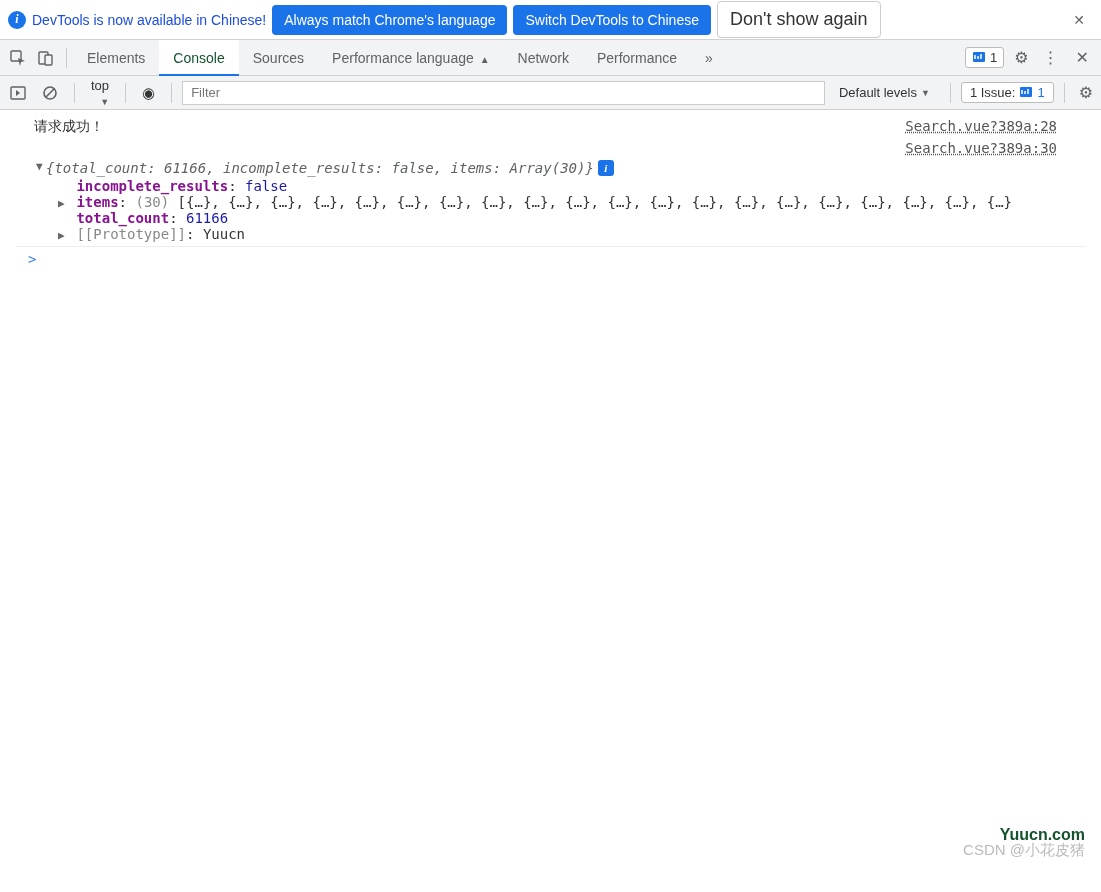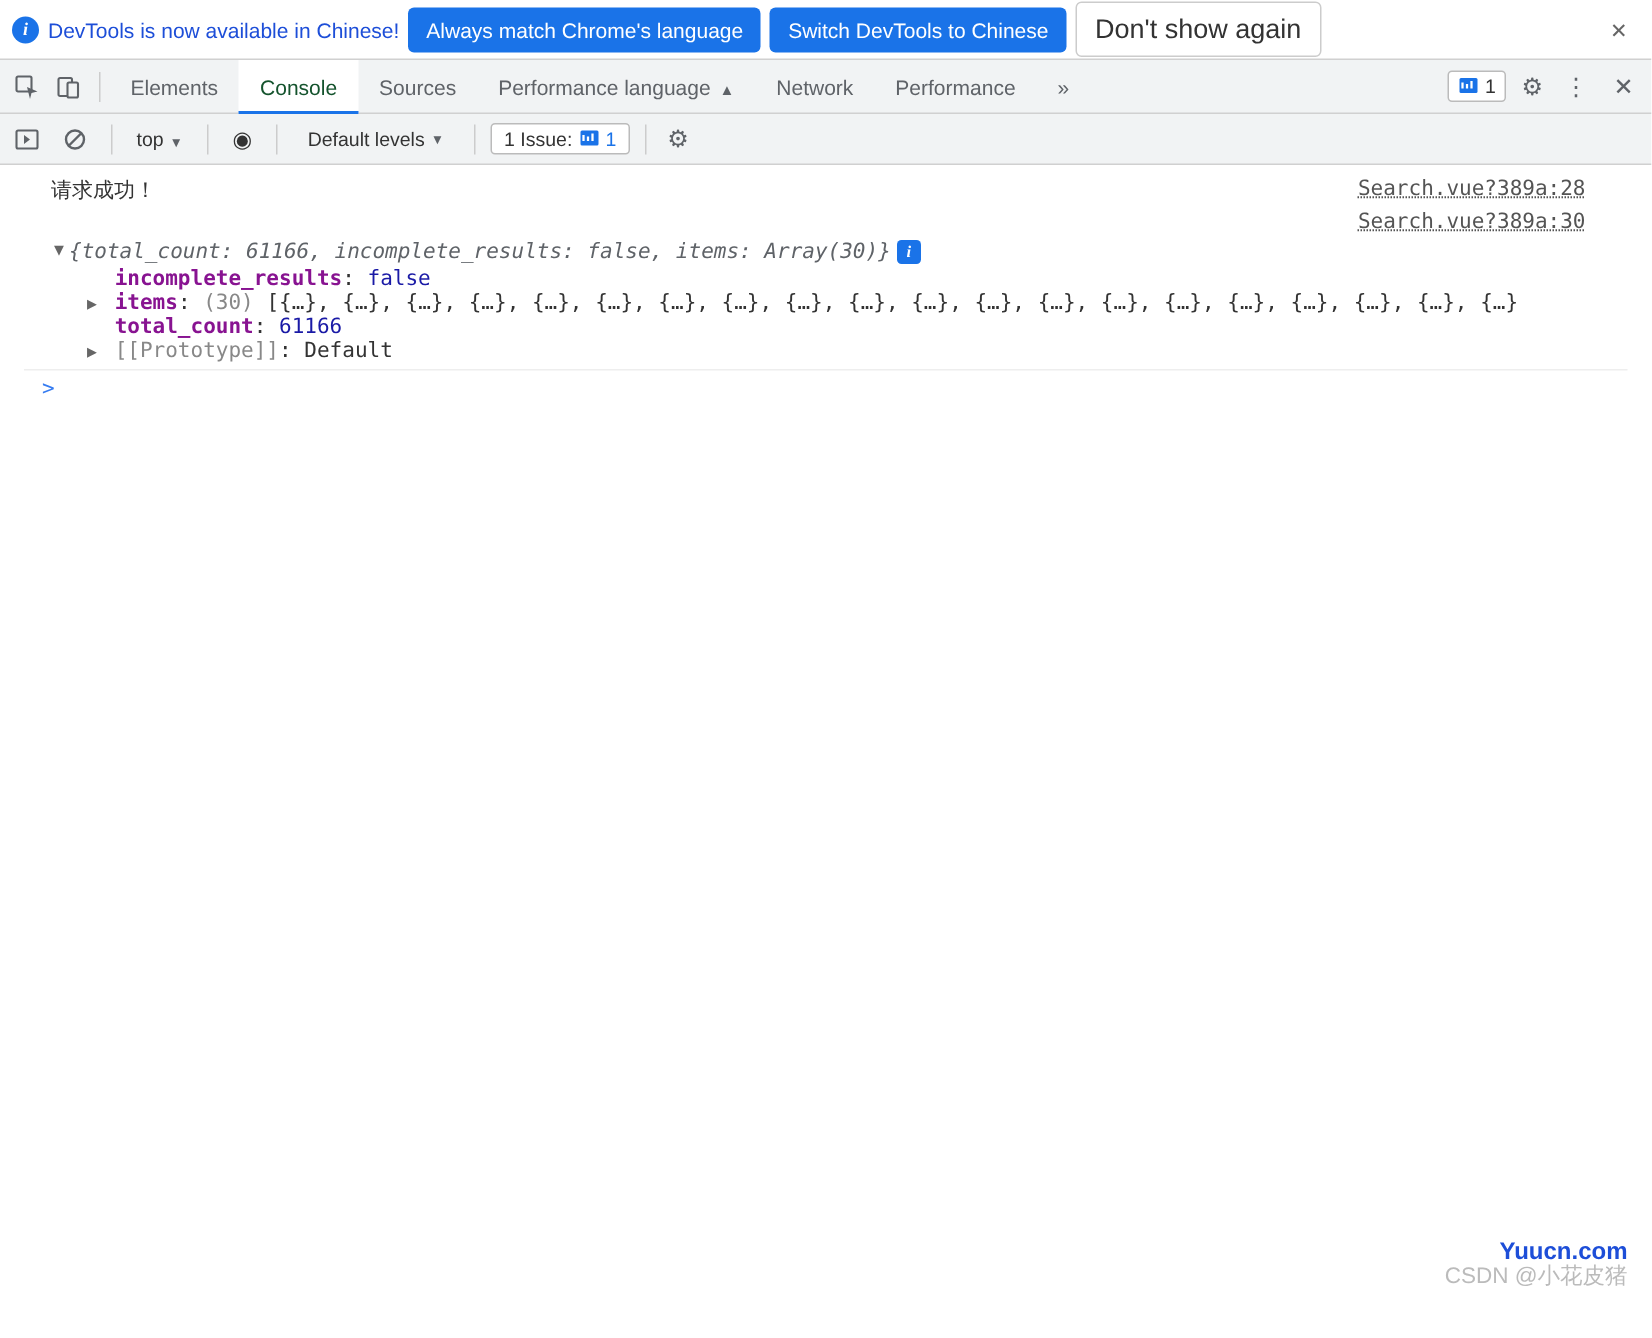--- a/index.html
+++ b/index.html
@@ -16,21 +16,21 @@
 .tab { padding: 0 14px; height: 36px; line-height: 36px; color: #5f6368; cursor: pointer; font-size: 14px; }
 .tab.active { color: #14532d; border-bottom: 2px solid #1a73e8; background: #fff; }
 .flask { font-size: 10px; color: #5f6368; margin-left: 2px; }
 .tabbar-right { margin-left: auto; display: flex; align-items: center; gap: 6px; }
 .issue-badge { display: flex; align-items: center; gap: 4px; border: 1px solid #bbb; border-radius: 3px; padding: 2px 6px; background: #fff; cursor: pointer; }
 .issue-badge .icon { color: #1a73e8; }
 .gear { font-size: 16px; color: #5f6368; cursor: pointer; padding: 4px; }
 .dots { font-size: 16px; color: #5f6368; cursor: pointer; padding: 4px; letter-spacing: -1px; }
 .close-x { font-size: 16px; color: #5f6368; cursor: pointer; padding: 4px 8px; }
 .toolbar { display: flex; align-items: center; height: 34px; border-bottom: 1px solid #d0d0d0; background: #f1f3f4; padding: 0 4px; gap: 4px; }
-.ctx-select { display: flex; align-items: flex-end; gap: 4px; padding: 0 6px; cursor: pointer; color: #333; }
+.ctx-select { display: flex; align-items: flex-end; gap: 4px; padding: 0 6px; cursor: pointer; color: #333; flex-direction: column; }
 .dd-arrow { font-size: 9px; color: #5f6368; }
 .eye { cursor: pointer; padding: 0 6px; color: #333; font-size: 15px; }
 .filter-input { flex: 1; border: 1px solid #ccc; background: #fff; height: 24px; padding: 0 8px; font-size: 13px; color: #333; }
 .levels { display: flex; align-items: center; gap: 4px; padding: 0 10px; cursor: pointer; color: #333; }
 .issue-pill { display: flex; align-items: center; gap: 4px; border: 1px solid #bbb; border-radius: 3px; padding: 2px 8px; background: #fff; cursor: pointer; }
 .issue-pill .link { color: #1a73e8; }
 .console-body { font-family: Consolas, Menlo, monospace; font-size: 14px; padding: 6px 16px; }
 .row { display: flex; padding: 2px 8px 2px 18px; }
 .row .msg { flex: 1; }
 .row .src { color: #545454; text-decoration: underline dotted; cursor: pointer; margin-right: 20px; }
@@ -41,21 +41,21 @@
 .italic { font-style: italic; color: #5f6368; }
 .bkey { color: #881391; font-weight: bold; }
 .num { color: #1a1aa6; }
 .bool { color: #1a1aa6; }
 .str { color: #333; }
 .dim { color: #888; }
 .info-badge { display: inline-flex; width: 16px; height: 16px; background: #1a73e8; color: #fff; border-radius: 3px; align-items: center; justify-content: center; font-size: 11px; font-weight: bold; font-style: italic; font-family: Georgia, serif; margin-left: 4px; }
 .nested { padding-left: 42px; }
 .items-preview { white-space: nowrap; overflow: hidden; }
 .prompt { color: #367cf1; padding: 4px 8px 4px 12px; font-family: Consolas, monospace; font-size: 14px; border-top: 1px solid #eee; margin-top: 4px; }
-.watermark1 { position: absolute; bottom: 48px; right: 16px; color: #1d4ed8; font-size: 16px; font-weight: bold; }
+.watermark1 { position: absolute; bottom: 48px; right: 16px; color: #14532d; font-size: 16px; font-weight: bold; }
 .watermark2 { position: absolute; bottom: 32px; right: 16px; color: #bbb; font-size: 15px; }
 svg { display: block; }
 </style>
 </head>
 <body>
 
 <div class="banner">
   <span class="info-icon">i</span>
   <span class="banner-text">DevTools is now available in Chinese!</span>
   <button class="btn-blue">Always match Chrome's language</button>
@@ -115,20 +115,21 @@
       </svg>
   </div>
   <div class="sep"></div>
   <div class="ctx-select">
     <span>top</span>
     <span class="dd-arrow">▼</span>
   </div>
   <div class="sep"></div>
   <span class="eye">◉</span>
   <div class="sep"></div>
+  <input class="filter-input" placeholder="Filter" style="">
   <div class="levels">
     <span>Default levels</span>
     <span class="dd-arrow">▼</span>
   </div>
   <div class="sep"></div>
   <div class="issue-pill">
     <span>1 Issue:</span>
     <span class="link">
       <svg width="14" height="14" viewBox="0 0 14 14">
           <rect x="1" y="1" width="12" height="10" rx="1" fill="#1a73e8"></rect>
@@ -168,19 +169,19 @@
     <span class="str">[{…}, {…}, {…}, {…}, {…}, {…}, {…}, {…}, {…}, {…}, {…}, {…}, {…}, {…}, {…}, {…}, {…}, {…}, {…}, {…}</span>
   </div>
   <div class="nested">
     <span style="display:inline-block;width:10px"></span>
     <span class="bkey">total_count</span><span class="str">: </span>
     <span class="num">61166</span>
   </div>
   <div class="nested">
     <span class="tri closed"></span>
     <span class="dim">[[Prototype]]</span><span class="str">: </span>
-    <span class="str">Default</span>
+    <span class="str">Yuucn</span>
   </div>
   <div class="prompt">&gt;</div>
 </div>
 
 <div class="watermark1">Yuucn.com</div>
 <div class="watermark2">CSDN @小花皮猪</div>
 
 </body></html>

